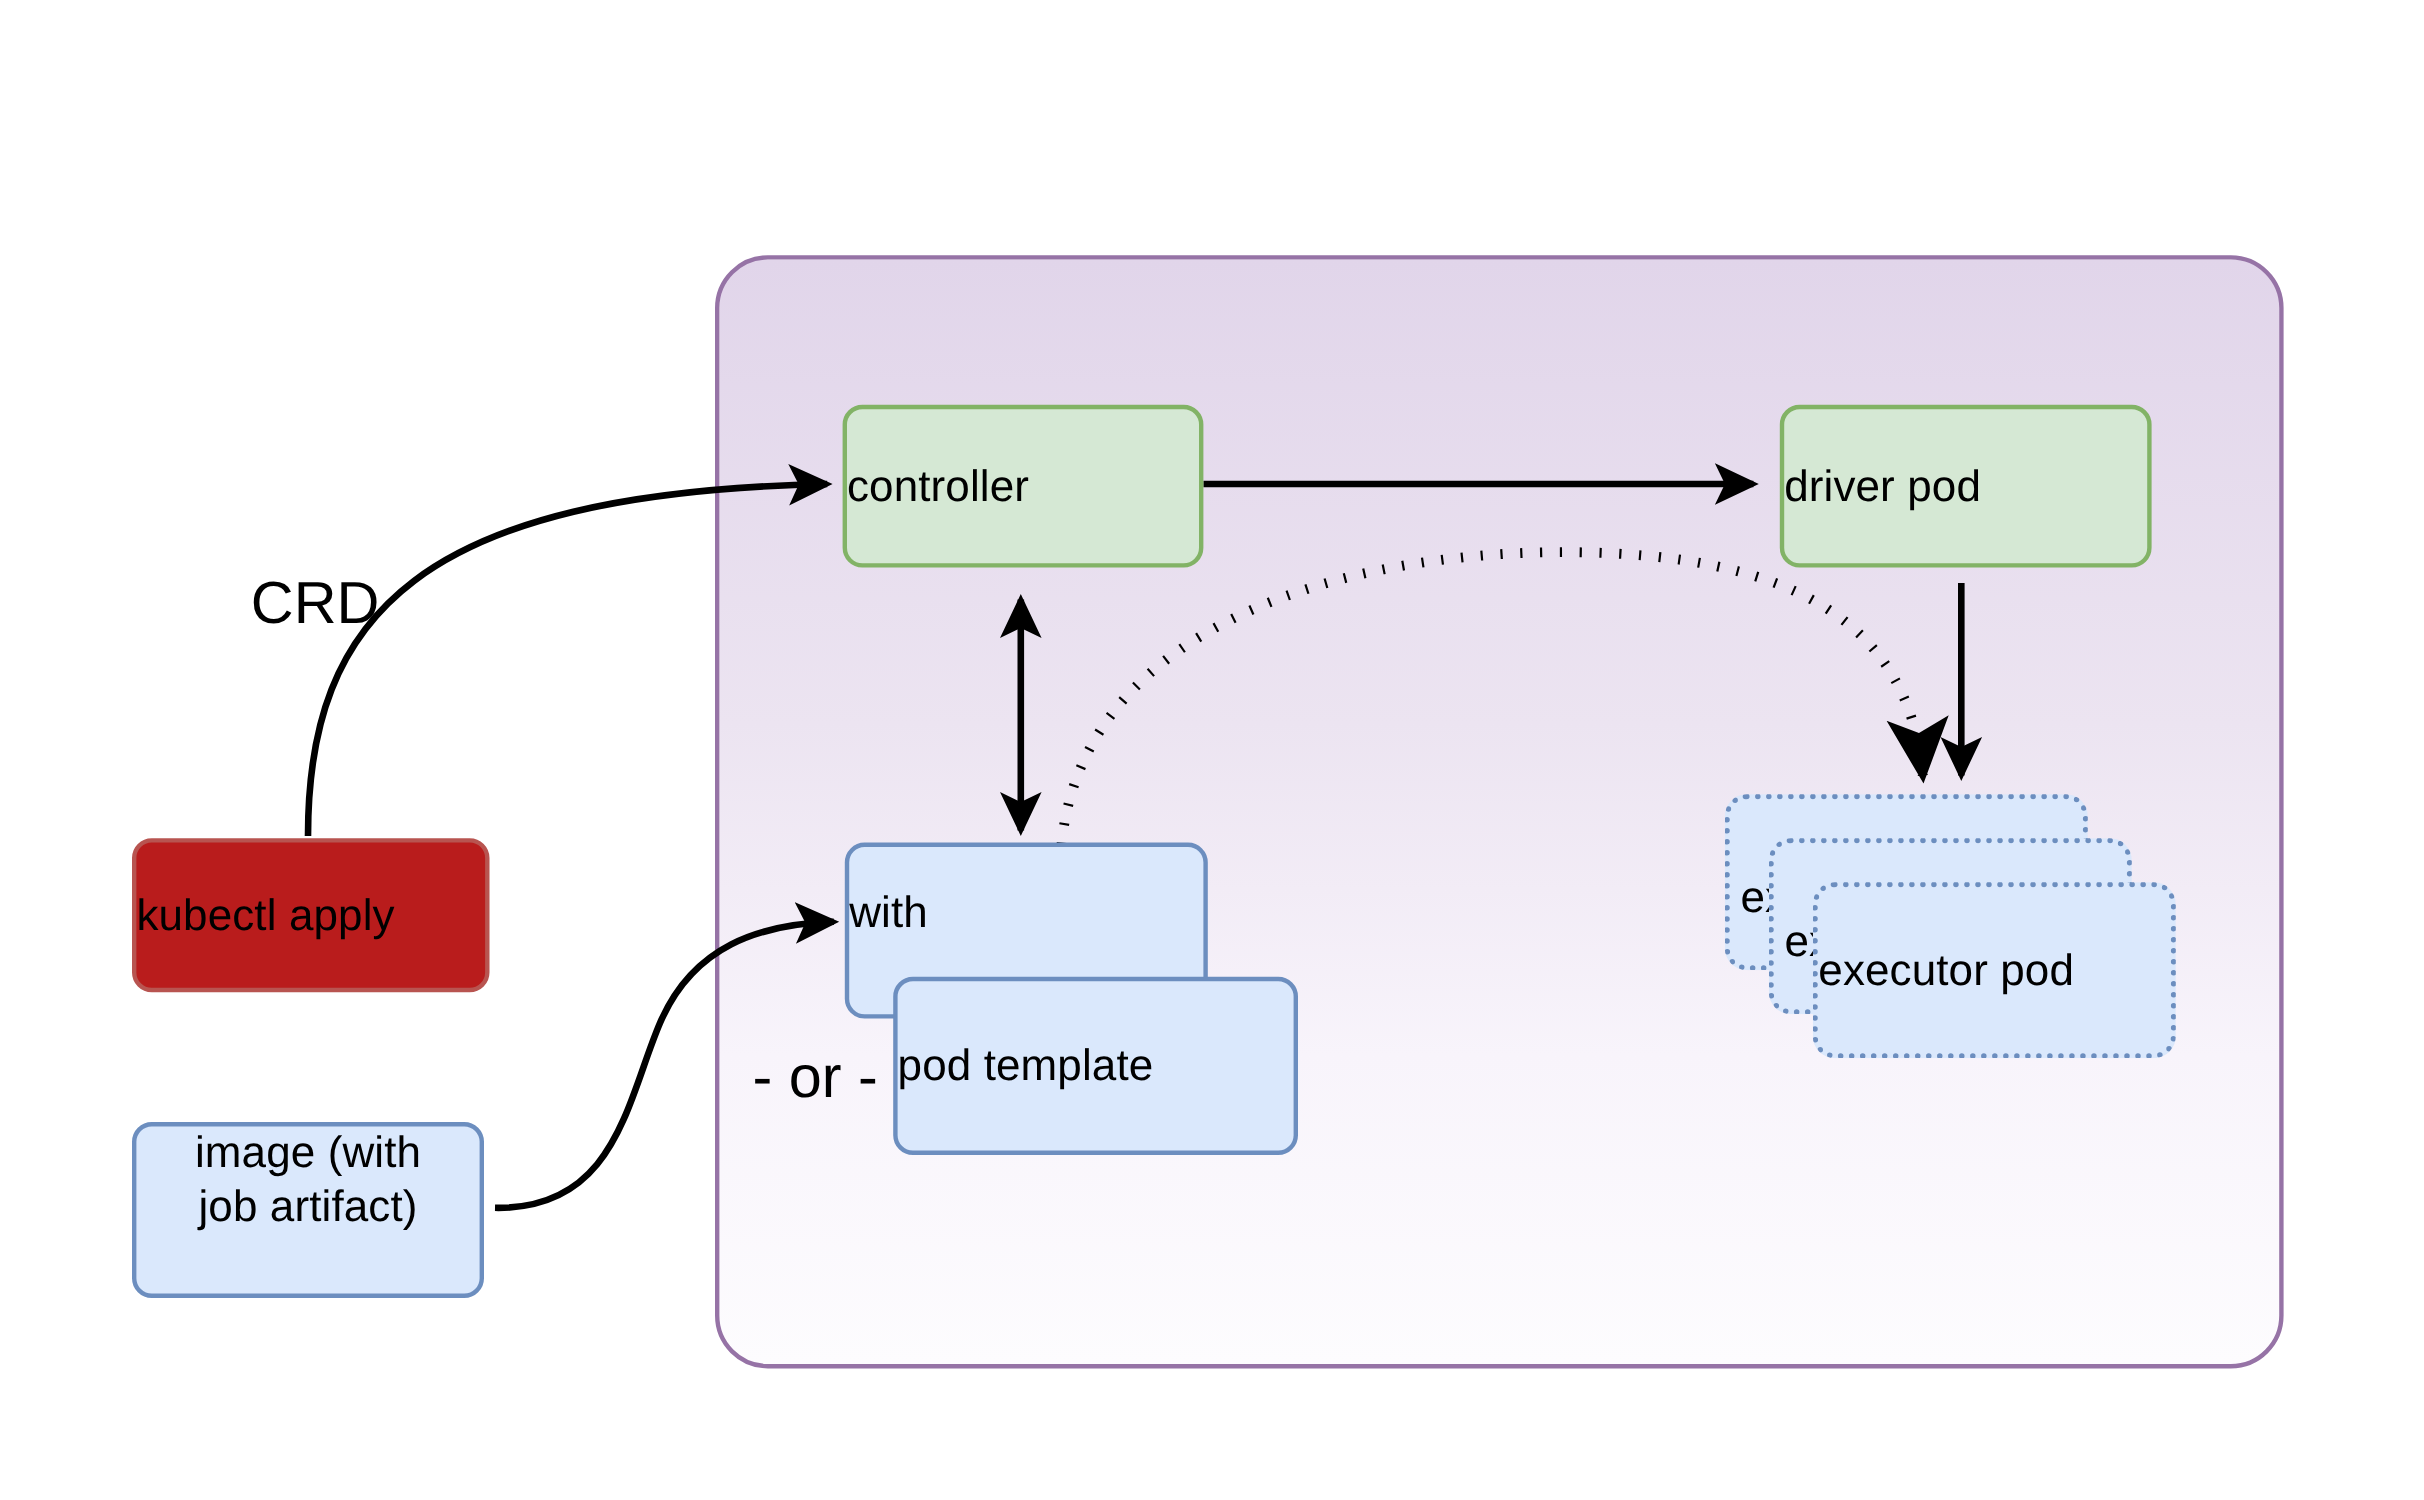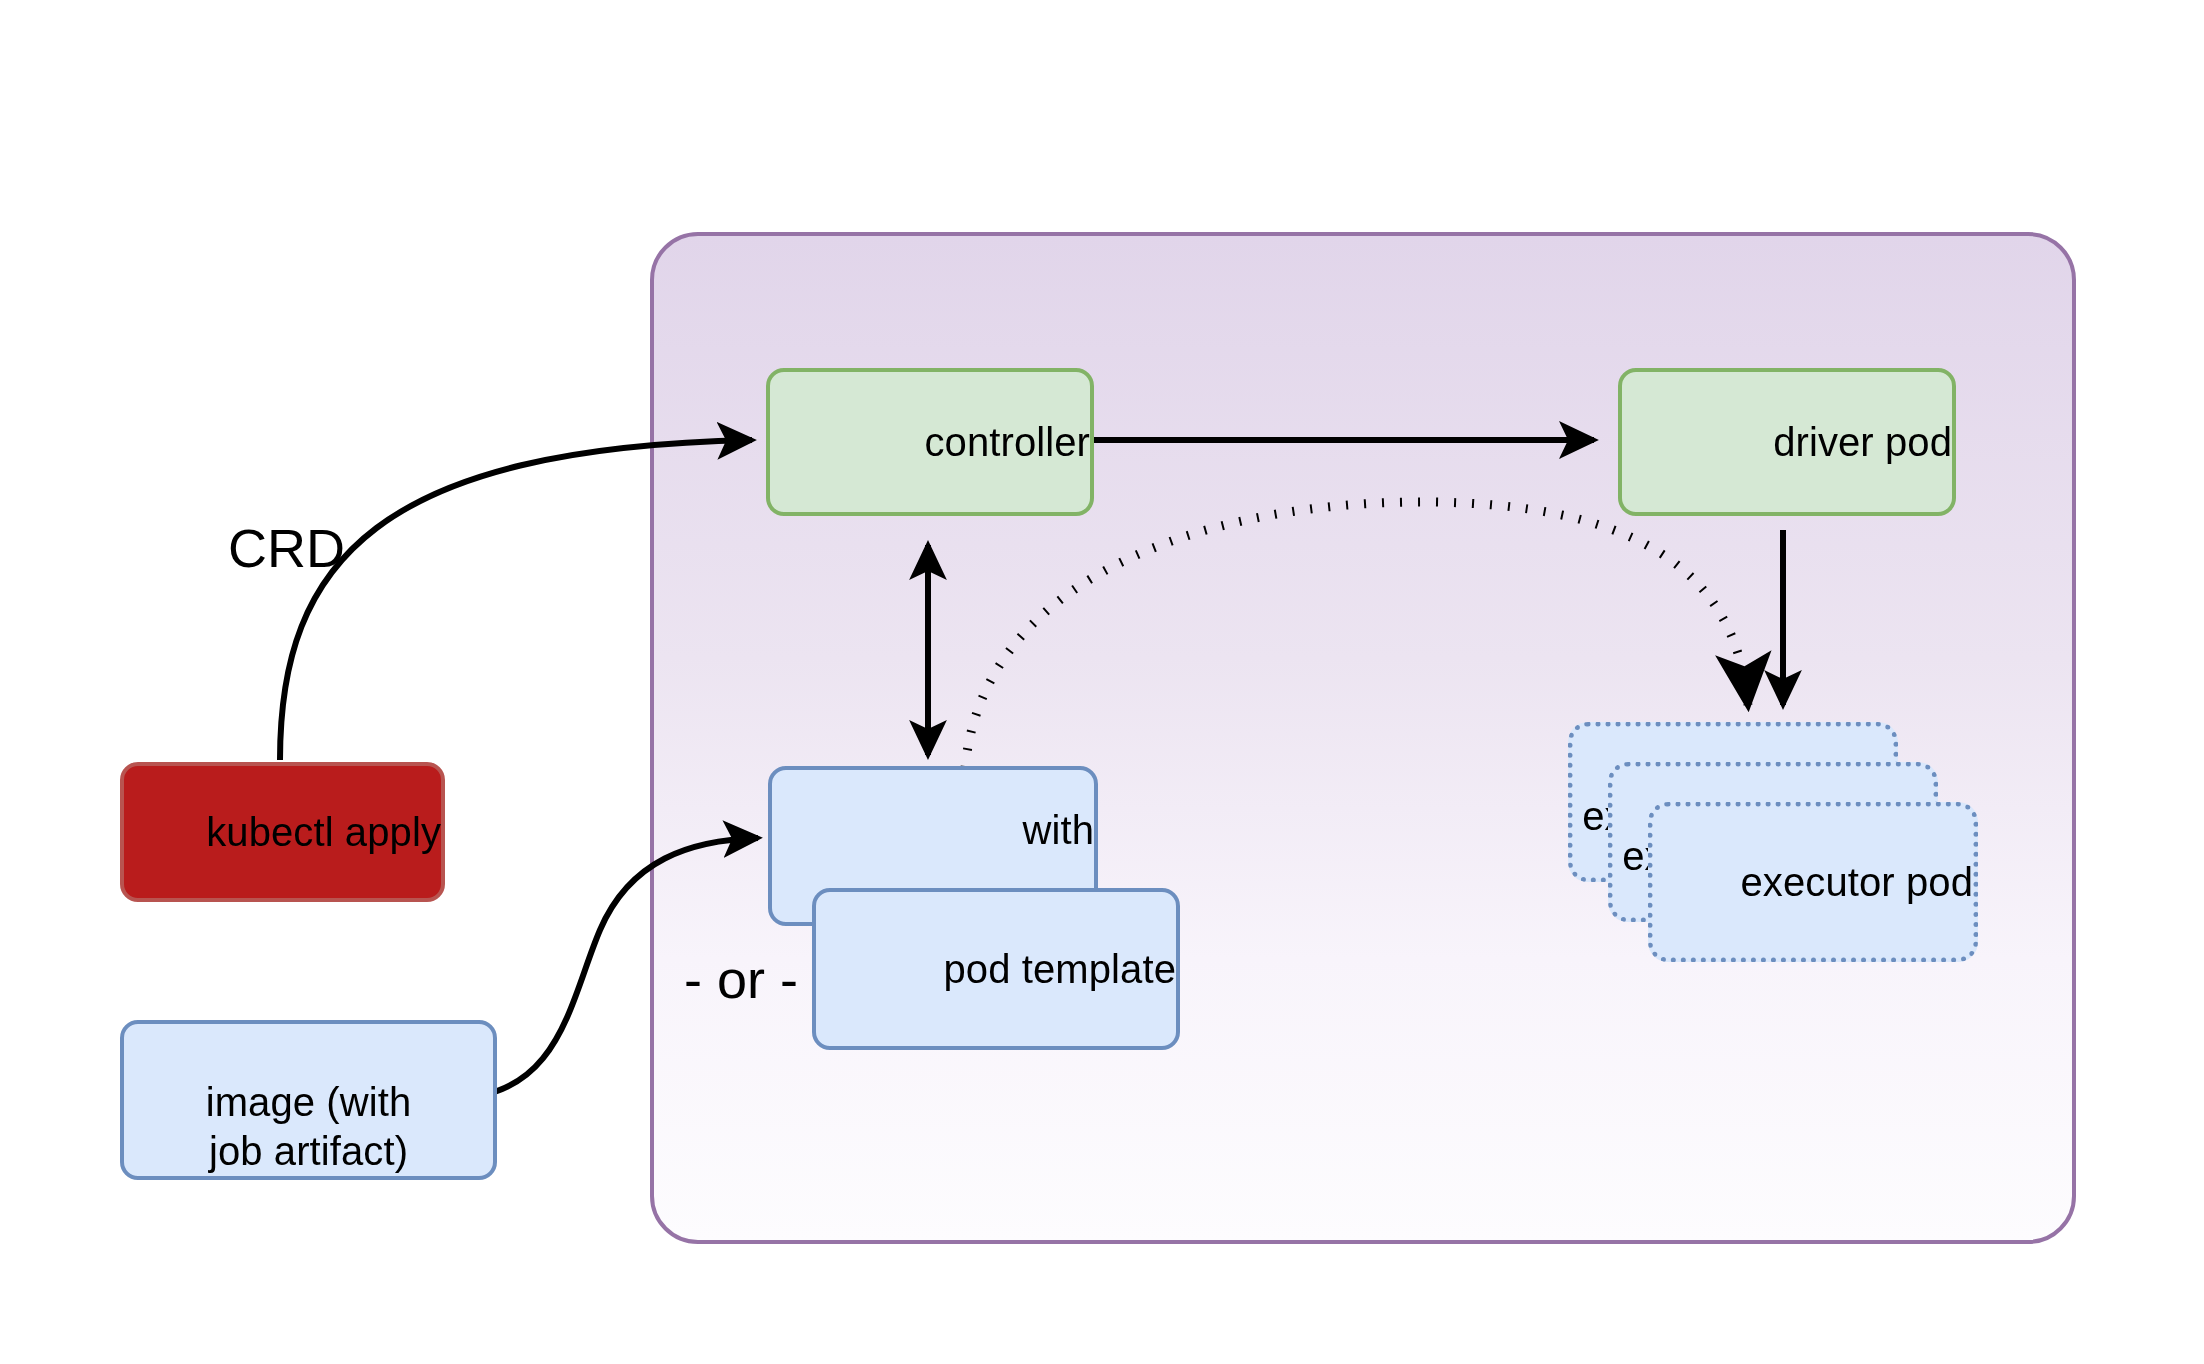--- a/index.html
+++ b/index.html
@@ -23,21 +23,21 @@
     top: 0;
     width: 2204px;
     height: 1364px;
     pointer-events: none;
   }
   .node {
     position: absolute;
     box-sizing: border-box;
     display: flex;
     align-items: center;
-    justify-content: flex-end;
+    justify-content: flex-start;
     text-align: center;
     border-radius: 18px;
     font-size: 40px;
     color: #000000;
     line-height: 1.22;
     letter-spacing: 0.1px;
   }
   .node-green {
     background: #d5e8d4;
     border: 4px solid #82b366;
@@ -122,21 +122,21 @@
   </svg>
 
   <div class="plain-label" style="left: 228px; top: 517px;">CRD</div>
 
   <div class="plain-label" style="left: 684px; top: 948px; text-align: center;">- or -</div>
 
   <div class="node node-red" style="left: 120px; top: 762px; width: 325px; height: 140px;">
     <span>kubectl apply</span>
   </div>
 
-  <div class="node node-blue" style="left: 120px; top: 1020px; width: 377px; height: 160px; flex-direction: column;">
+  <div class="node node-blue" style="left: 120px; top: 1020px; width: 320px; height: 160px; flex-direction: column;">
     <span>image (with</span>
     <span>job artifact)</span>
   </div>
 
   <div class="node node-green" style="left: 766px; top: 368px; width: 328px; height: 148px;">
     <span>controller</span>
   </div>
 
   <div class="node node-green" style="left: 1618px; top: 368px; width: 338px; height: 148px;">
     <span>driver pod</span>

